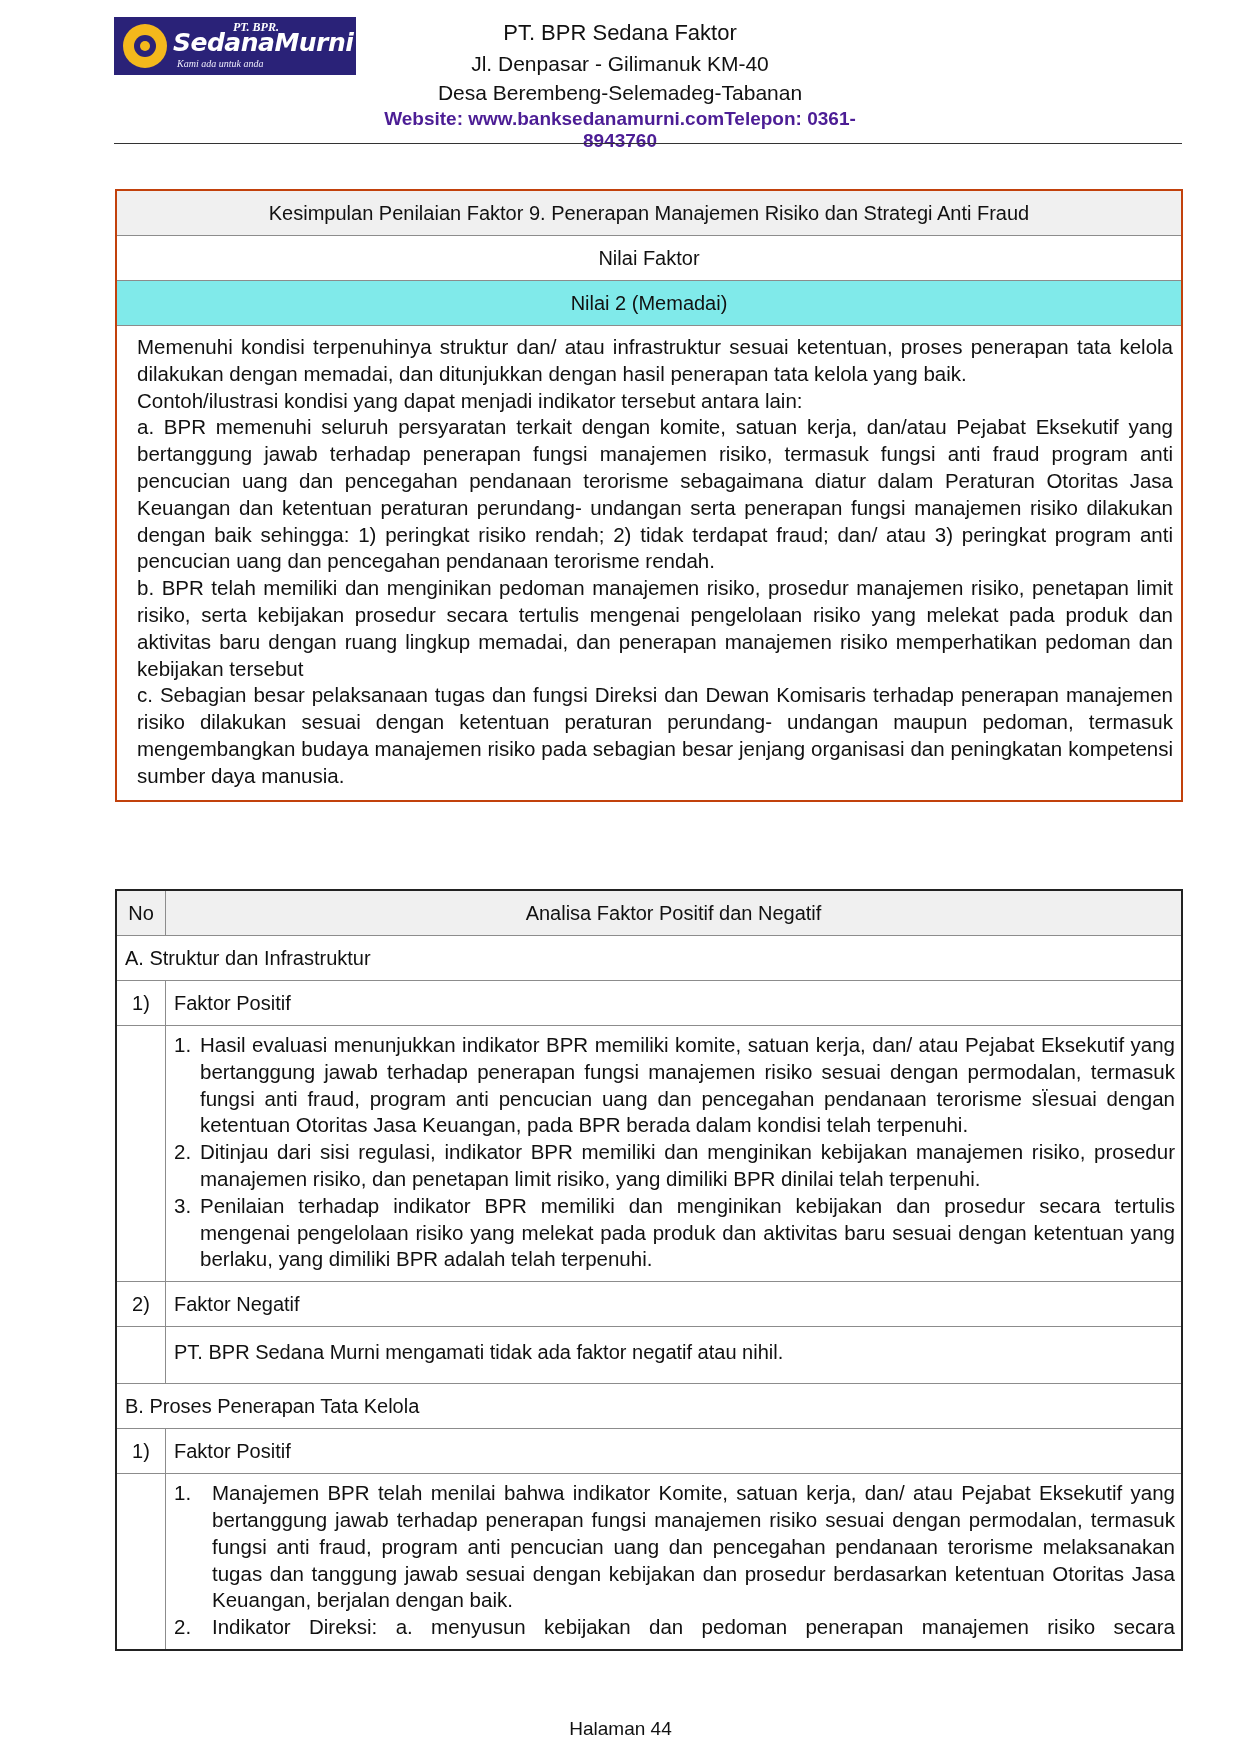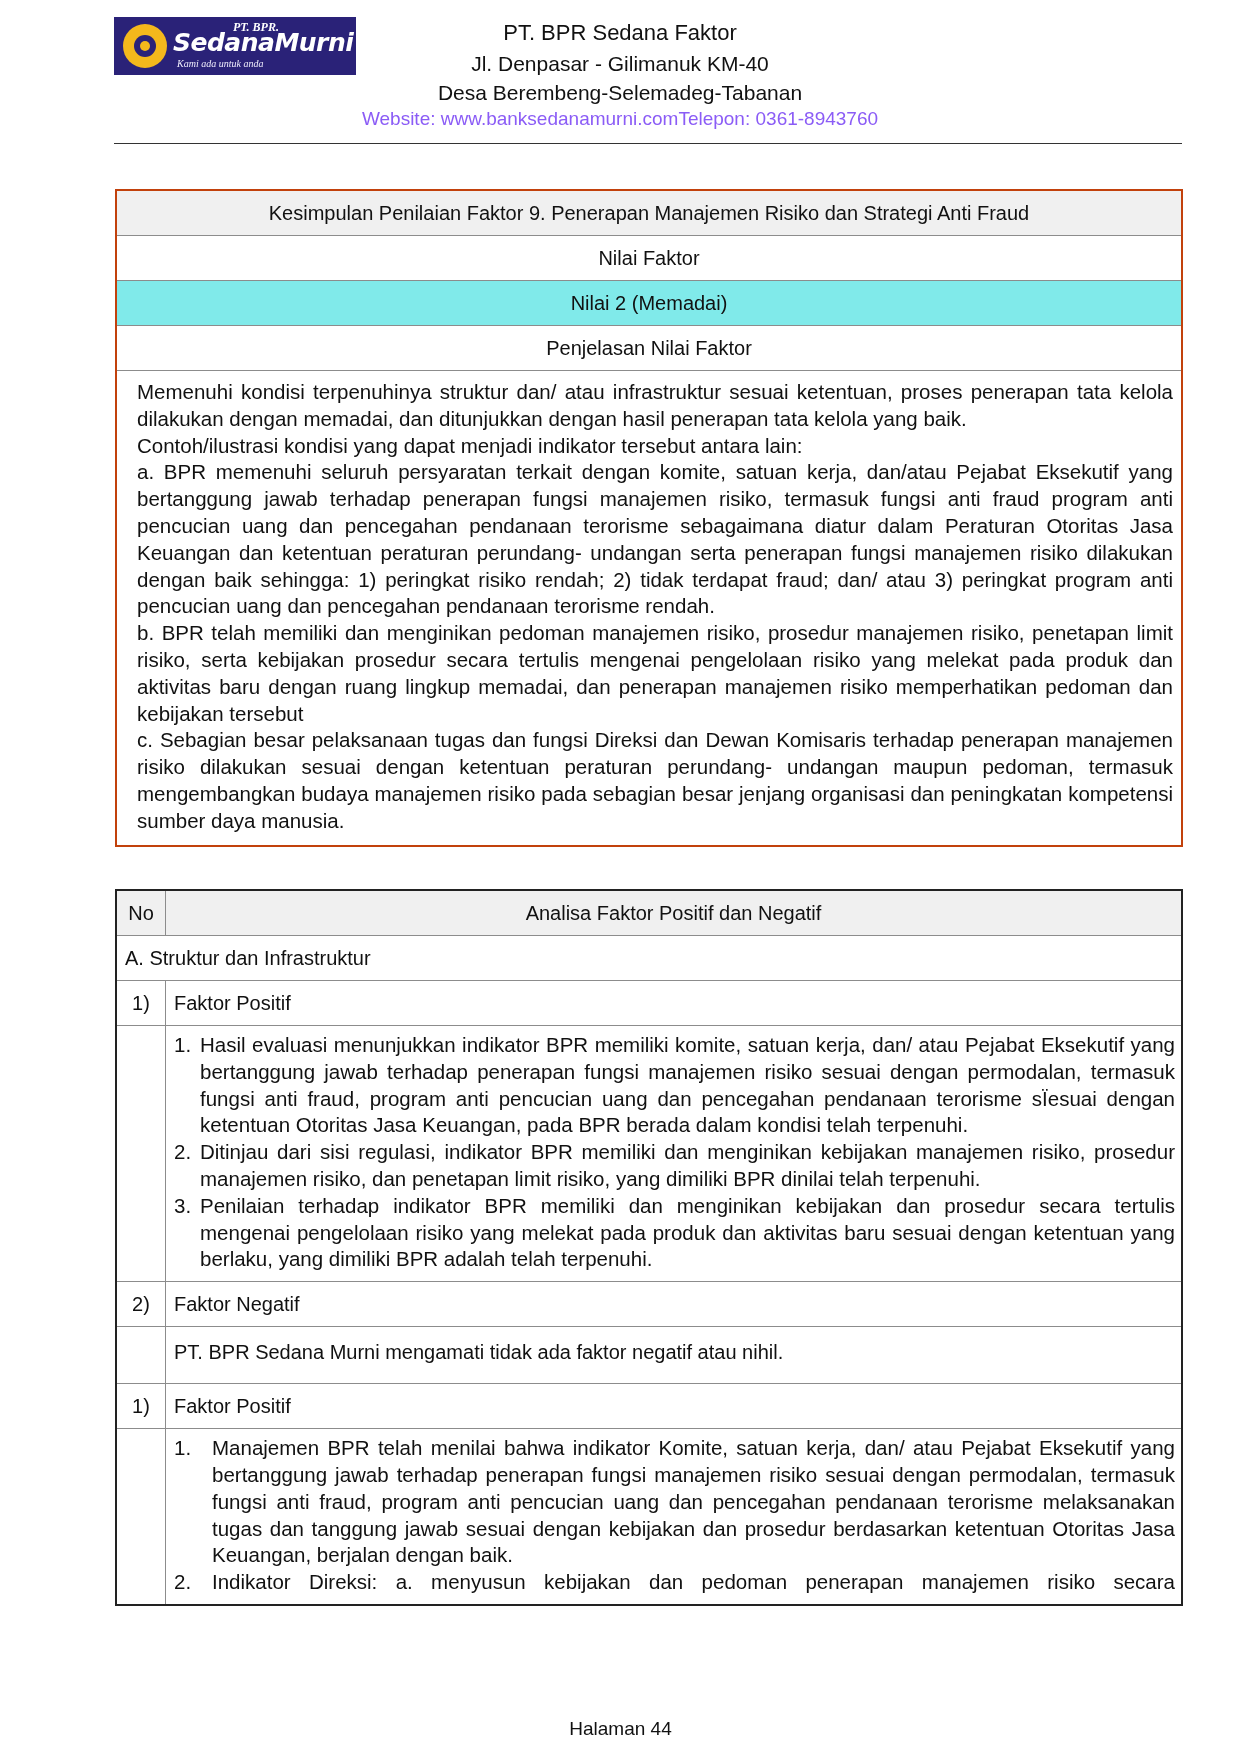--- a/index.html
+++ b/index.html
@@ -20,21 +20,21 @@
               font-weight:bold; font-size:12px; }
   .logo .brand { position:absolute; left:0; top:11px; font-family:"DejaVu Sans", sans-serif; font-weight:bold;
               font-style:italic; font-size:25px; letter-spacing:-0.5px; }
   .logo .tag { position:absolute; left:4px; top:41px; font-family:"Liberation Serif", serif; font-style:italic;
               font-size:10px; color:#f0eefc; }
 
   .hdr { position:absolute; left:355px; width:530px; text-align:center; }
   .hdr-1 { top:20px; font-size:22px; }
   .hdr-2 { top:52px; font-size:21px; }
   .hdr-3 { top:81px; font-size:21px; }
-  .hdr-4 { top:108px; font-size:19px; color:#8b5cf6; }
+  .hdr-4 { top:108px; font-size:19px; color:#4c1d95;font-weight:bold; }
   .hdr-rule { position:absolute; left:114px; top:143px; width:1068px; height:0; border-top:1.5px solid #333; }
 
   
   table { border-collapse:collapse; position:absolute; left:115px; width:1068px; }
   td { border:1.5px solid #8c8c8c; font-size:20px; line-height:26px; }
   .t1 { top:189px; border:2px solid #c2410c; }
   .t1 td { text-align:center; height:44px; padding:0 8px; }
   .t1 .head { background:#f0f0f0; }
   .t1 .teal { background:#80eaea; }
   .t1 .body { text-align:justify; padding:8px 8px 10px 20px; vertical-align:top; height:auto; font-size:20.5px; line-height:26.8px; }
@@ -77,23 +77,20 @@
       <tr>
         <td class="head">Kesimpulan Penilaian Faktor 9. Penerapan Manajemen Risiko dan Strategi Anti Fraud</td>
       </tr>
   <tr>
         <td>Nilai Faktor</td>
       </tr>
   <tr>
         <td class="teal">Nilai 2 (Memadai)</td>
       </tr>
   <tr>
-        <td>Penjelasan Nilai Faktor</td>
-      </tr>
-  <tr>
         <td class="body">
     <div>Memenuhi kondisi terpenuhinya struktur dan/ atau infrastruktur sesuai ketentuan, proses penerapan tata kelola dilakukan dengan memadai, dan ditunjukkan dengan hasil penerapan tata kelola yang baik.</div>
     <div style="text-align:left">Contoh/ilustrasi kondisi yang dapat menjadi indikator tersebut antara lain:</div>
     <div>a. BPR memenuhi seluruh persyaratan terkait dengan komite, satuan kerja, dan/atau Pejabat Eksekutif yang bertanggung jawab terhadap penerapan fungsi manajemen risiko, termasuk fungsi anti fraud program anti pencucian uang dan pencegahan pendanaan terorisme sebagaimana diatur dalam Peraturan Otoritas Jasa Keuangan dan ketentuan peraturan perundang- undangan serta penerapan fungsi manajemen risiko dilakukan dengan baik sehingga: 1) peringkat risiko rendah; 2) tidak terdapat fraud; dan/ atau 3) peringkat program anti pencucian uang dan pencegahan pendanaan terorisme rendah.</div>
     <div>b. BPR telah memiliki dan menginikan pedoman manajemen risiko, prosedur manajemen risiko, penetapan limit risiko, serta kebijakan prosedur secara tertulis mengenai pengelolaan risiko yang melekat pada produk dan aktivitas baru dengan ruang lingkup memadai, dan penerapan manajemen risiko memperhatikan pedoman dan kebijakan tersebut</div>
     <div>c. Sebagian besar pelaksanaan tugas dan fungsi Direksi dan Dewan Komisaris terhadap penerapan manajemen risiko dilakukan sesuai dengan ketentuan peraturan perundang- undangan maupun pedoman, termasuk mengembangkan budaya manajemen risiko pada sebagian besar jenjang organisasi dan peningkatan kompetensi sumber daya manusia.</div>
   </td>
       </tr>
 </tbody>
   </table>
@@ -132,20 +129,23 @@
   </tr>
   <tr>
     <td class="no">2)</td>
     <td>Faktor Negatif</td>
   </tr>
   <tr>
     <td class="no"></td>
     <td class="plain">PT. BPR Sedana Murni mengamati tidak ada faktor negatif atau nihil.</td>
   </tr>
   <tr>
+        <td colspan="2" class="sec">B. Proses Penerapan Tata Kelola</td>
+      </tr>
+  <tr>
     <td class="no">1)</td>
     <td>Faktor Positif</td>
   </tr>
   <tr>
     <td class="no"></td>
     <td class="content">
       <ol class="items wide">
         <li>
               <span class="n">1.</span>
               <span class="tx">Manajemen BPR telah menilai bahwa indikator Komite, satuan kerja, dan/ atau Pejabat Eksekutif yang bertanggung jawab terhadap penerapan fungsi manajemen risiko sesuai dengan permodalan, termasuk fungsi anti fraud, program anti pencucian uang dan pencegahan pendanaan terorisme melaksanakan tugas dan tanggung jawab sesuai dengan kebijakan dan prosedur berdasarkan ketentuan Otoritas Jasa Keuangan, berjalan dengan baik.</span>

